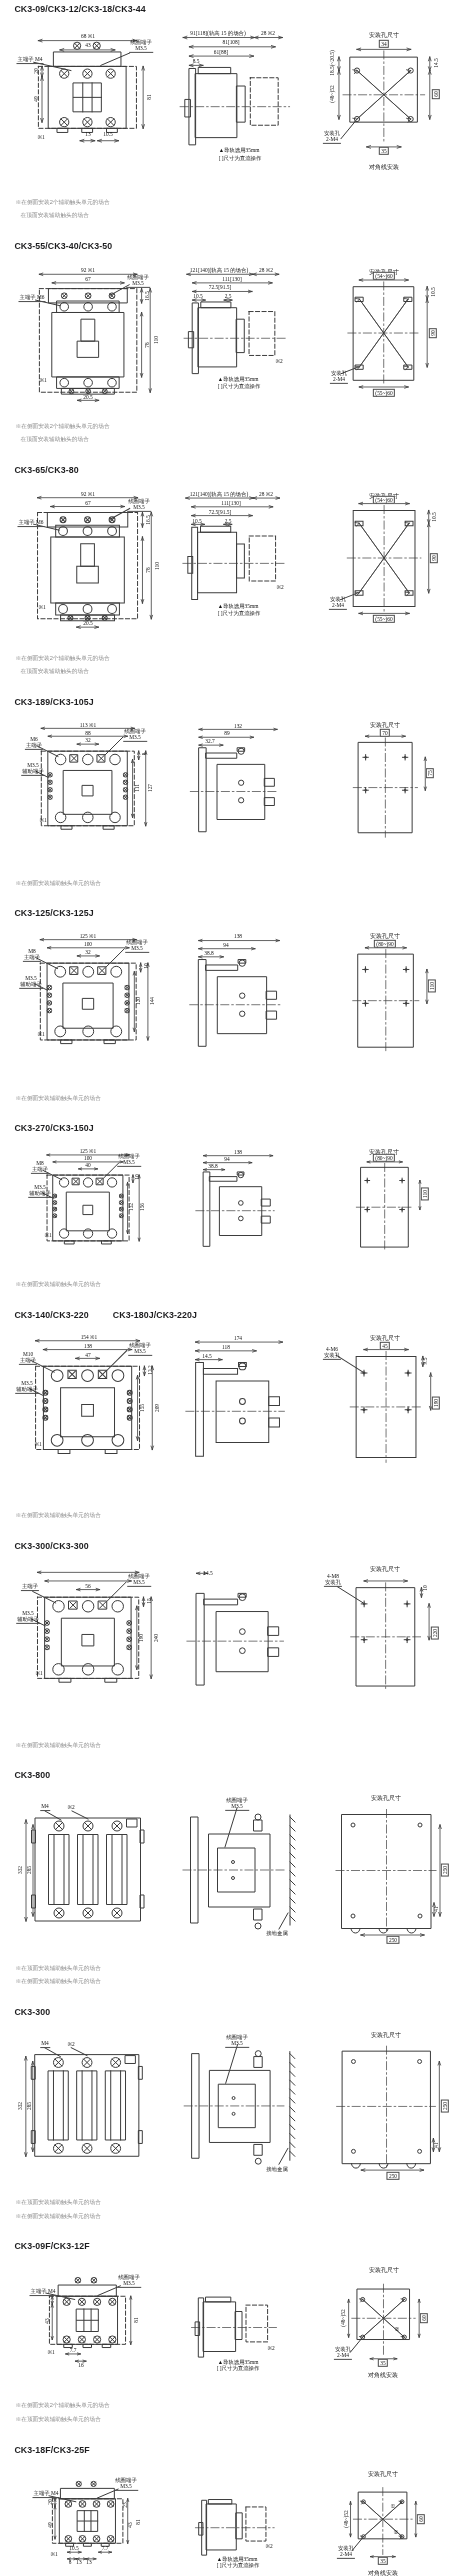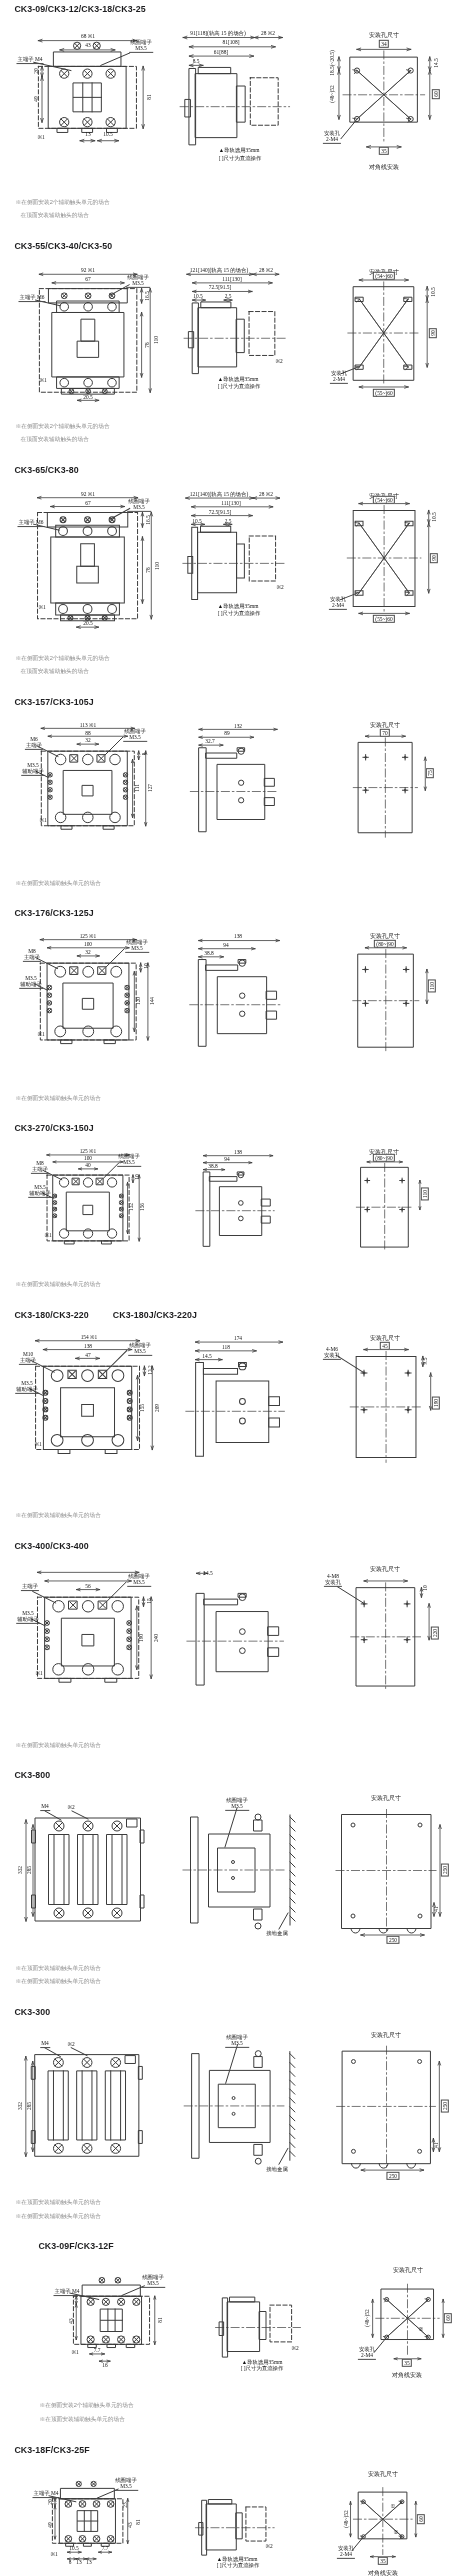--- a/index.html
+++ b/index.html
@@ -23,21 +23,21 @@
   .lb.ld{border-bottom:0.5px solid #4a4a4a;padding:0 1px 0.5px;}
   .lb.cap{font-size:6px;}
   .fn{position:absolute;font-size:5.7px;color:#8b8b8b;white-space:nowrap;
       font-family:"Liberation Sans",sans-serif;}
 </style>
 </head>
 <body>
 
 <main id="page">
     <div class="sec" style="height: 237px;">
-      <h3><span>CK3-09/CK3-12/CK3-18/CK3-25</span></h3>
+      <h3><span>CK3-09/CK3-12/CK3-18/CK3-44</span></h3>
       <svg class="art" viewBox="0 0 310 312" width="160" height="161" style="left: 10.3px; top: 20.6px;">
         <path d="M55 88h190v120h-190Z" class="dash"></path>
         <path d="M85 60h130v28h-130Z"></path>
         <circle cx="130" cy="48" r="7"></circle>
         <path d="M125.1 43.1L134.9 52.9M125.1 52.9L134.9 43.1"></path>
         <circle cx="168" cy="48" r="7"></circle>
         <path d="M163.1 43.1L172.9 52.9M163.1 52.9L172.9 43.1"></path>
         <path d="M75 88h150v120h-150Z"></path>
         <circle cx="105" cy="102" r="9"></circle>
         <path d="M98.7 95.7L111.3 108.3M98.7 108.3L111.3 95.7"></path>
@@ -389,21 +389,21 @@
       <span class="lb b" style="left: 384px; top: 39px;">(54~)60</span>
       <span class="lb v" style="left: 434px; top: 56px;">10.5</span>
       <span class="lb v b" style="left: 434px; top: 97px;">90</span>
       <span class="lb b" style="left: 384px; top: 158px;">(55~)60</span>
       <span class="lb pre ld" style="left: 338px; top: 142px;">安装孔
 2-M4</span>
       <div class="fn" style="left: 15.5px; top: 194px;">※在侧面安装2个辅助触头单元的场合</div>
       <div class="fn" style="left: 20.6px; top: 207px;">在顶面安装辅助触头的场合</div>
     </div>
     <div class="sec" style="height: 211px;">
-      <h3><span>CK3-157/CK3-105J</span></h3>
+      <h3><span>CK3-189/CK3-105J</span></h3>
       <svg class="art" viewBox="0 0 310 312" width="136" height="137" style="left: 22px; top: 23px;">
         <path d="M44 80h212v170h-212Z" class="dash"></path>
         <path d="M60 80h180v170h-180Z"></path>
         <circle cx="88" cy="99" r="12"></circle>
         <circle cx="150" cy="99" r="12"></circle>
         <circle cx="212" cy="99" r="12"></circle>
         <path d="M110 88h17v17h-17Z"></path>
         <path d="M112 90L125 103"></path>
         <path d="M112 103L125 90"></path>
         <path d="M172 88h17v17h-17Z"></path>
@@ -498,21 +498,21 @@
       <span class="lb" style="left: 43px; top: 127px;">※1</span>
       <span class="lb" style="left: 238px; top: 33px;">132</span>
       <span class="lb" style="left: 227px; top: 40px;">89</span>
       <span class="lb" style="left: 210px; top: 48px;">32.7</span>
       <span class="lb cap" style="left: 385px; top: 33px;">安装孔尺寸</span>
       <span class="lb b" style="left: 385px; top: 40px;">70</span>
       <span class="lb v b" style="left: 430px; top: 80px;">75</span>
       <div class="fn" style="left: 15.5px; top: 187px;">※在侧面安装辅助触头单元的场合</div>
     </div>
     <div class="sec" style="height: 215px;">
-      <h3><span>CK3-176/CK3-125J</span></h3>
+      <h3><span>CK3-125/CK3-125J</span></h3>
       <svg class="art" viewBox="0 0 310 312" width="141" height="141" style="left: 19.6px; top: 22.5px;">
         <path d="M44 80h212v170h-212Z" class="dash"></path>
         <path d="M60 80h180v170h-180Z"></path>
         <circle cx="88" cy="99" r="12"></circle>
         <circle cx="150" cy="99" r="12"></circle>
         <circle cx="212" cy="99" r="12"></circle>
         <path d="M110 88h17v17h-17Z"></path>
         <path d="M112 90L125 103"></path>
         <path d="M112 103L125 90"></path>
         <path d="M172 88h17v17h-17Z"></path>
@@ -716,21 +716,21 @@
       <span class="lb" style="left: 48px; top: 116px;">※1</span>
       <span class="lb" style="left: 238px; top: 33px;">138</span>
       <span class="lb" style="left: 227px; top: 40px;">94</span>
       <span class="lb" style="left: 213px; top: 47px;">38.8</span>
       <span class="lb cap" style="left: 384px; top: 34px;">安装孔尺寸</span>
       <span class="lb b" style="left: 384px; top: 39px;">(80~)90</span>
       <span class="lb v b" style="left: 425px; top: 75px;">110</span>
       <div class="fn" style="left: 15.5px; top: 162px;">※在侧面安装辅助触头单元的场合</div>
     </div>
     <div class="sec" style="height: 231px;">
-      <h3><span>CK3-180/CK3-220</span><span class="t2">CK3-180J/CK3-220J</span></h3>
+      <h3><span>CK3-140/CK3-220</span><span class="t2">CK3-180J/CK3-220J</span></h3>
       <svg class="art" viewBox="0 0 310 312" width="152" height="153" style="left: 14px; top: 21.4px;">
         <path d="M44 80h212v170h-212Z" class="dash"></path>
         <path d="M60 80h180v170h-180Z"></path>
         <circle cx="88" cy="99" r="12"></circle>
         <circle cx="150" cy="99" r="12"></circle>
         <circle cx="212" cy="99" r="12"></circle>
         <path d="M110 88h17v17h-17Z"></path>
         <path d="M112 90L125 103"></path>
         <path d="M112 103L125 90"></path>
         <path d="M172 88h17v17h-17Z"></path>
@@ -831,21 +831,21 @@
       <span class="lb" style="left: 207px; top: 50px;">14.5</span>
       <span class="lb cap" style="left: 385px; top: 33px;">安装孔尺寸</span>
       <span class="lb b" style="left: 385px; top: 40px;">45</span>
       <span class="lb v" style="left: 425px; top: 55px;">9.5</span>
       <span class="lb v b" style="left: 436px; top: 97px;">190</span>
       <span class="lb pre ld" style="left: 332px; top: 47px;">4-M6
 安装孔</span>
       <div class="fn" style="left: 15.5px; top: 206px;">※在侧面安装辅助触头单元的场合</div>
     </div>
     <div class="sec" style="height: 229px;">
-      <h3><span>CK3-400/CK3-400</span></h3>
+      <h3><span>CK3-300/CK3-300</span></h3>
       <svg class="art" viewBox="0 0 310 312" width="149" height="149" style="left: 15.7px; top: 22px;">
         <path d="M44 80h212v170h-212Z" class="dash"></path>
         <path d="M60 80h180v170h-180Z"></path>
         <circle cx="88" cy="99" r="12"></circle>
         <circle cx="150" cy="99" r="12"></circle>
         <circle cx="212" cy="99" r="12"></circle>
         <path d="M110 88h17v17h-17Z"></path>
         <path d="M112 90L125 103"></path>
         <path d="M112 103L125 90"></path>
         <path d="M172 88h17v17h-17Z"></path>
@@ -1127,21 +1127,21 @@
       <span class="lb pre ld" style="left: 237px; top: 38px;">线圈端子
 M3.5</span>
       <span class="lb" style="left: 277px; top: 166px;">接地金属</span>
       <span class="lb cap" style="left: 386px; top: 33px;">安装孔尺寸</span>
       <span class="lb v b" style="left: 445px; top: 103px;">250</span>
       <span class="lb v" style="left: 436px; top: 142px;">41</span>
       <span class="lb b" style="left: 393px; top: 173px;">250</span>
       <div class="fn" style="left: 15.5px; top: 196px;">※在顶面安装辅助触头单元的场合</div>
       <div class="fn" style="left: 15.5px; top: 210px;">※在侧面安装辅助触头单元的场合</div>
     </div>
-    <div class="sec" style="height: 204px; margin-left: 24px;">
+    <div class="sec" style="height: 204px;">
       <h3><span>CK3-09F/CK3-12F</span></h3>
       <svg class="art" viewBox="0 0 310 312" width="125" height="125" style="left: 27px; top: 24px;">
         <path d="M55 88h190v120h-190Z" class="dash"></path>
         <path d="M78 60h144v28h-144Z"></path>
         <circle cx="126" cy="48" r="7"></circle>
         <path d="M121.1 43.1L130.9 52.9M121.1 52.9L130.9 43.1"></path>
         <circle cx="166" cy="48" r="7"></circle>
         <path d="M161.1 43.1L170.9 52.9M161.1 52.9L170.9 43.1"></path>
         <path d="M75 88h150v120h-150Z"></path>
         <circle cx="98" cy="102" r="9"></circle>

